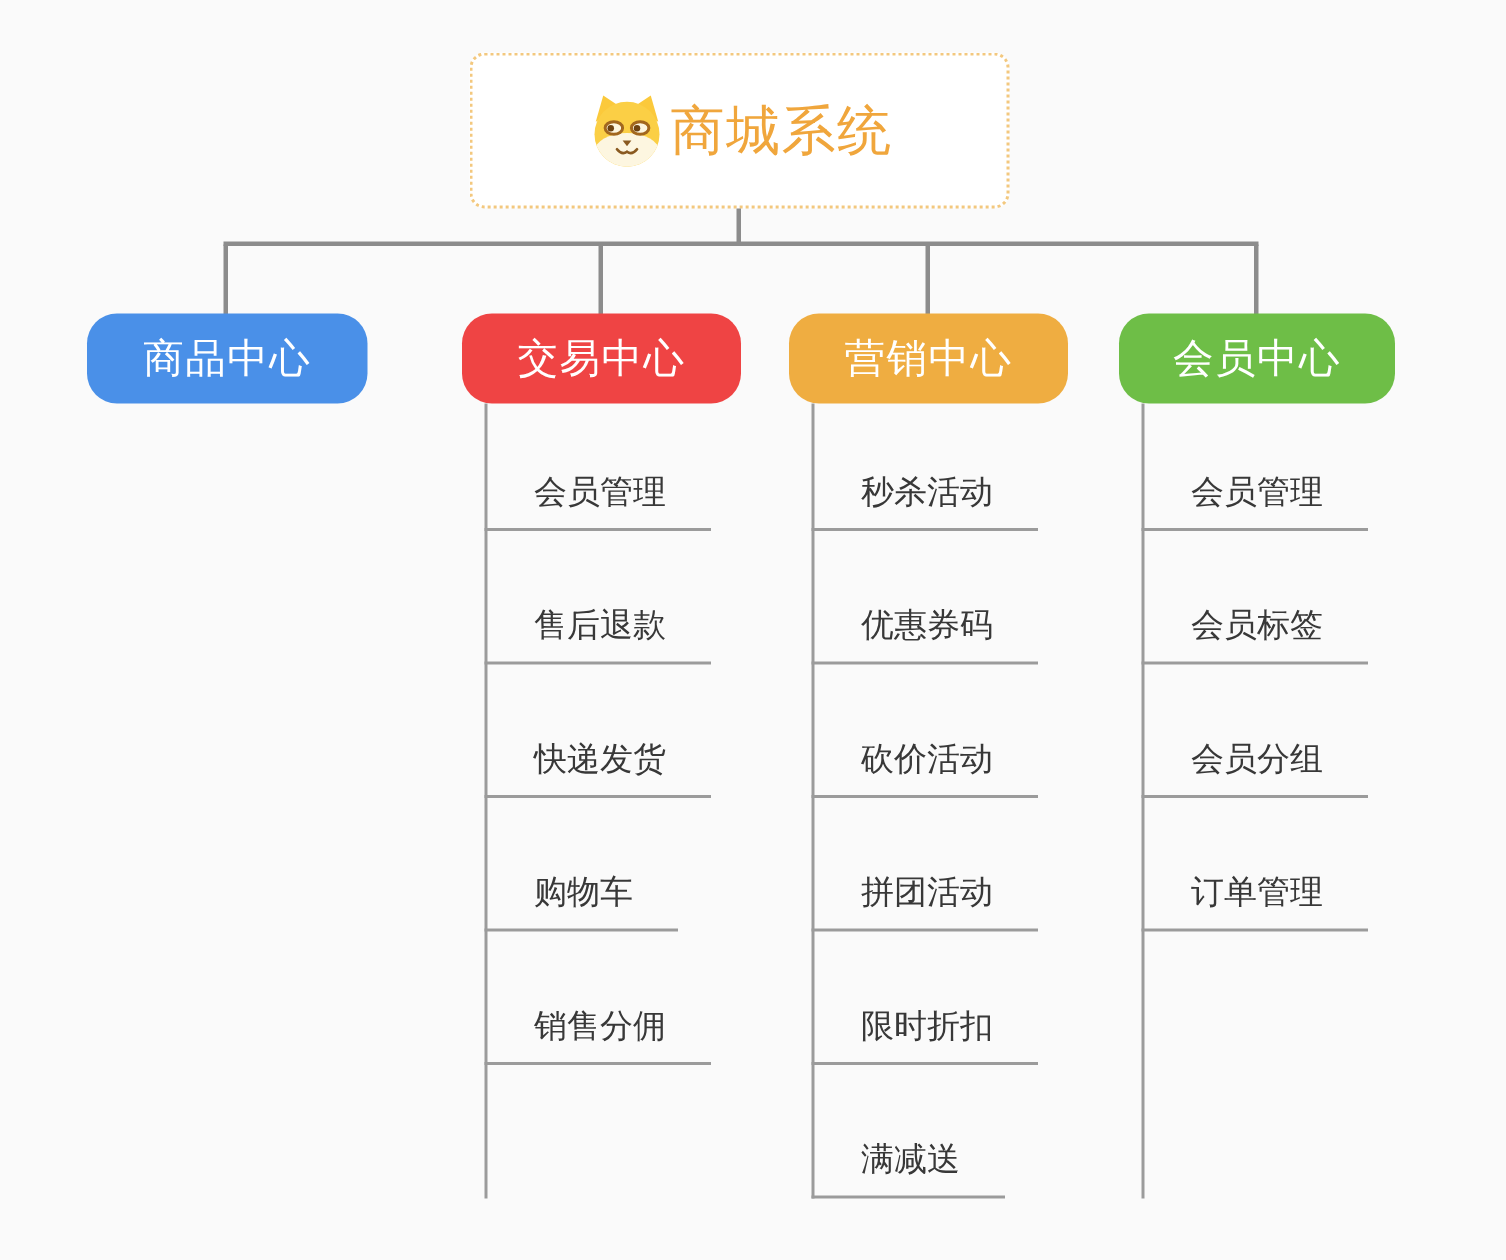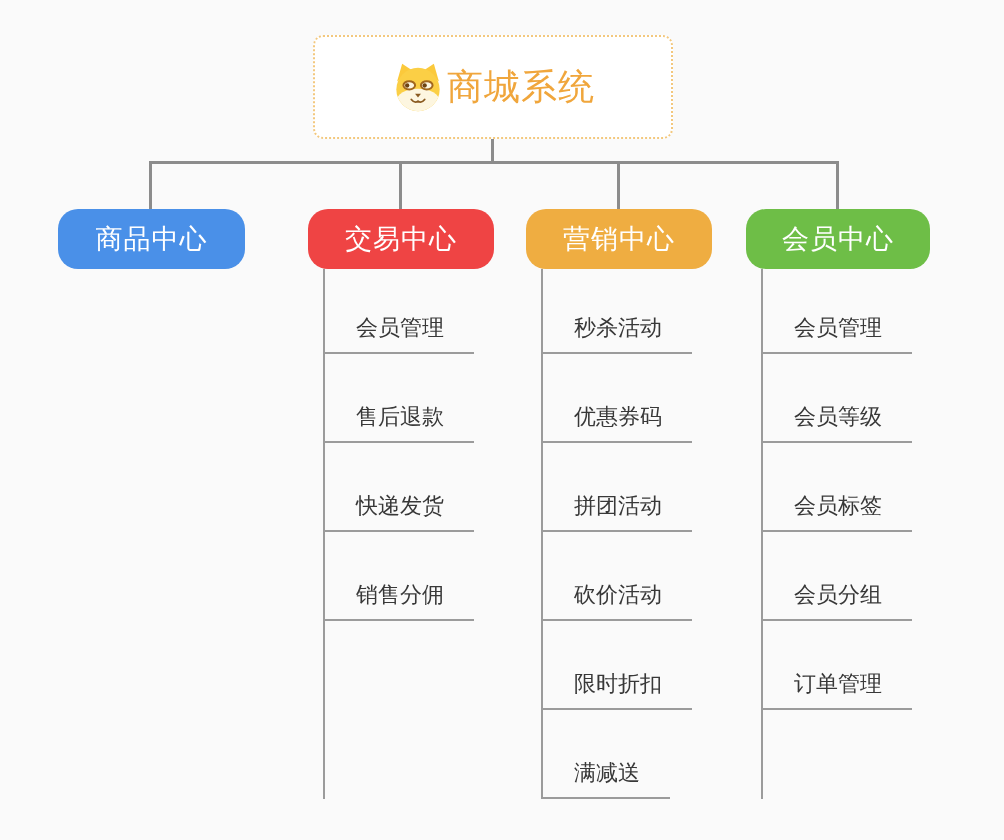--- a/index.html
+++ b/index.html
@@ -105,33 +105,33 @@
   </div>
   <div class="branch-node branch-4" style="background: rgb(110, 190, 71);">
     <span>会员中心</span>
   </div>
 
 
   <div class="column col-2">
     <div class="topic-item">会员管理</div>
     <div class="topic-item">售后退款</div>
     <div class="topic-item">快递发货</div>
+    <div class="topic-item">购物车</div>
     <div class="topic-item">销售分佣</div>
   </div>
 
   <div class="column col-3">
     <div class="topic-item">秒杀活动</div>
     <div class="topic-item">优惠券码</div>
+    <div class="topic-item">砍价活动</div>
     <div class="topic-item">拼团活动</div>
-    <div class="topic-item">砍价活动</div>
     <div class="topic-item">限时折扣</div>
     <div class="topic-item">满减送</div>
   </div>
 
   <div class="column col-4">
     <div class="topic-item">会员管理</div>
-    <div class="topic-item">会员等级</div>
     <div class="topic-item">会员标签</div>
     <div class="topic-item">会员分组</div>
     <div class="topic-item">订单管理</div>
   </div>
 
 </div>
 
 </body></html>

